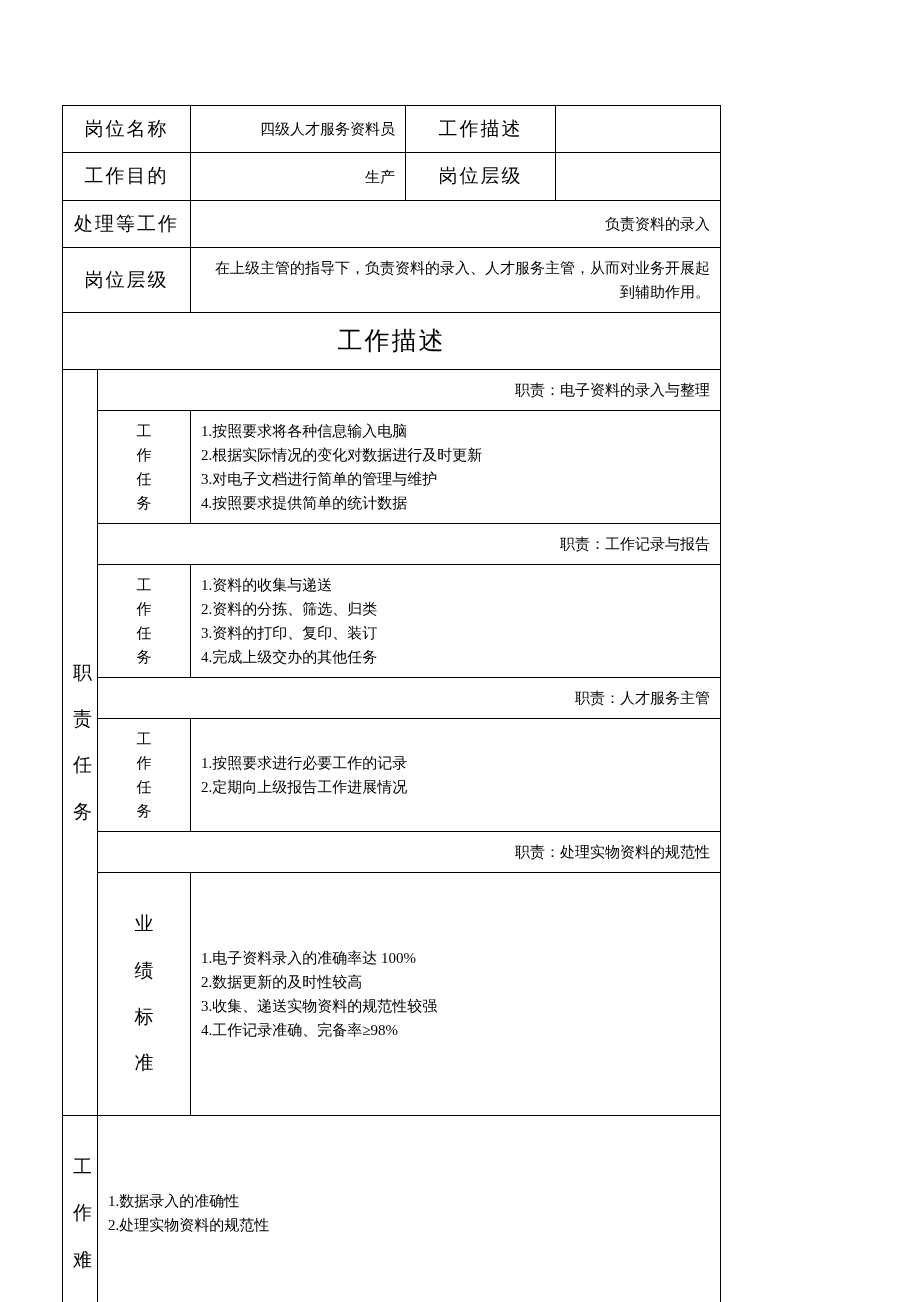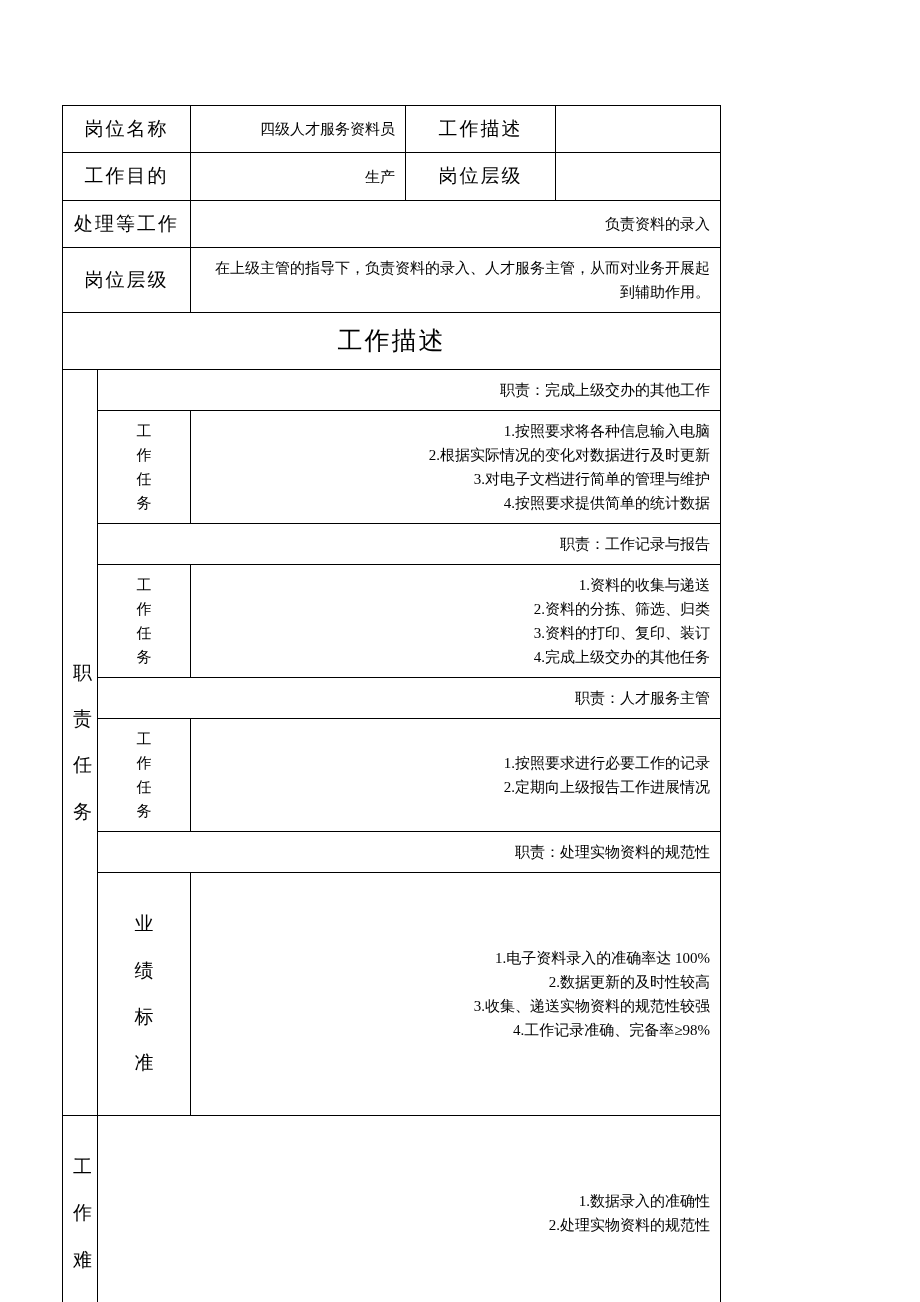--- a/index.html
+++ b/index.html
@@ -54,21 +54,21 @@
   .tasklabel {
     font-size: 15px;
     text-align: center;
     line-height: 1.5;
   }
   .tasklabel .vchar {
     display: block;
   }
   .tasklist {
     font-size: 15px;
-    text-align: right;
+    text-align: left;
     line-height: 1.55;
   }
   .noborder-bottom {
     border-bottom: none !important;
   }
 </style>
 </head>
 <body>
 
 <div class="page">
@@ -111,21 +111,21 @@
     <td colspan="6" class="sectitle">工作描述</td>
   </tr>
 
   <tr>
     <td rowspan="8" class="sidelabel">
             <span class="vchar">职</span>
             <span class="vchar">责</span>
             <span class="vchar">任</span>
             <span class="vchar">务</span>
           </td>
-    <td colspan="5" class="val">职责：完成上级交办的其他工作</td>
+    <td colspan="5" class="val">职责：电子资料的录入与整理</td>
   </tr>
   <tr>
     <td class="tasklabel">
             <span class="vchar">工</span>
             <span class="vchar">作</span>
             <span class="vchar">任</span>
             <span class="vchar">务</span>
           </td>
     <td colspan="4" class="tasklist">1.按照要求将各种信息输入电脑<br>2.根据实际情况的变化对数据进行及时更新<br>3.对电子文档进行简单的管理与维护<br>4.按照要求提供简单的统计数据</td>
   </tr>

